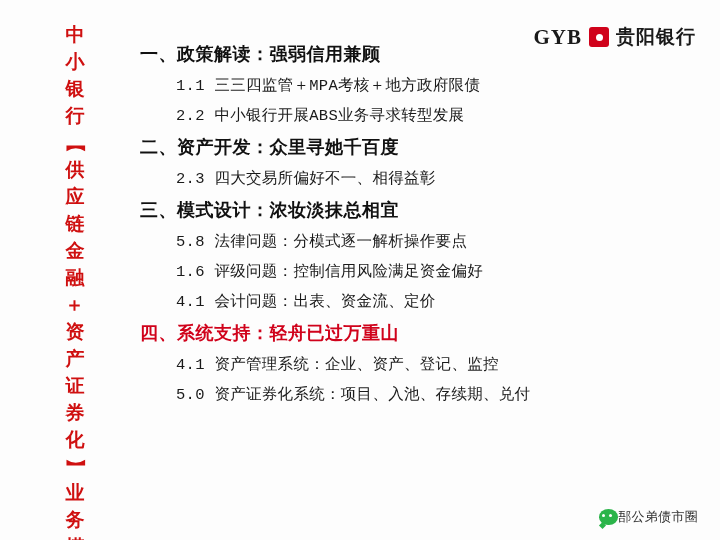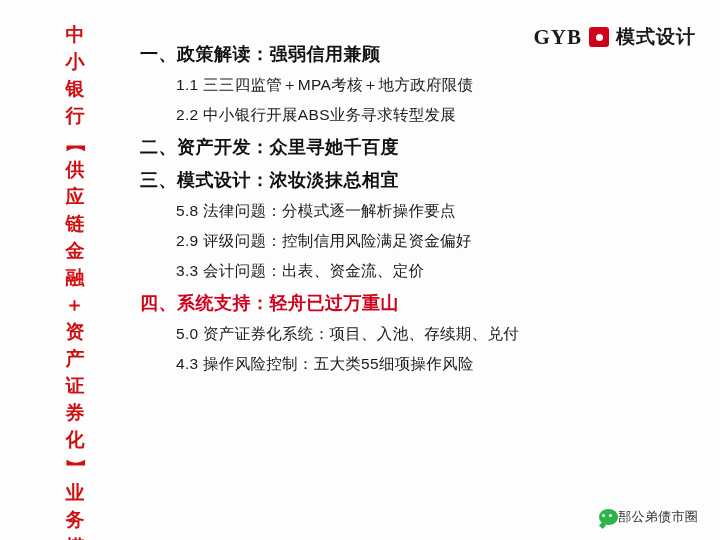--- a/index.html
+++ b/index.html
@@ -107,20 +107,21 @@
   }
   .sec-head.red {
     color: #d0021b;
   }
   .sub {
     font-size: 15.5px;
     color: #1a1a1a;
     margin: 0 0 9px 36px;
     letter-spacing: 0.3px;
     white-space: nowrap;
+    font-family: Liberation Mono, monospace;
   }
   .sec-block {
     margin-bottom: 8px;
   }
   .sec-block:last-child {
     margin-bottom: 16px;
   }
 
   
   .wechat {
@@ -188,46 +189,47 @@
       <span class="vchar">化</span>
       <span class="vchar rot">】</span>
       <span class="vchar">业</span>
       <span class="vchar">务</span>
       <span class="vchar">模</span>
     </div>
 
   <div class="logo">
     <span class="gyb">GYB</span>
     <span class="mark"></span>
-    <span class="cnname">模式设计</span>
+    <span class="cnname">贵阳银行</span>
   </div>
 
   <div class="outline">
 
     <div class="sec-block">
       <div class="sec-head">一、政策解读：强弱信用兼顾</div>
       <div class="sub">1.1 三三四监管＋MPA考核＋地方政府限债</div>
       <div class="sub">2.2 中小银行开展ABS业务寻求转型发展</div>
     </div>
 
     <div class="sec-block">
       <div class="sec-head">二、资产开发：众里寻她千百度</div>
+      <div class="sub">2.3 四大交易所偏好不一、相得益彰</div>
     </div>
 
     <div class="sec-block">
       <div class="sec-head">三、模式设计：浓妆淡抹总相宜</div>
       <div class="sub">5.8 法律问题：分模式逐一解析操作要点</div>
-      <div class="sub">2.9 评级问题：控制信用风险满足资金偏好</div>
-      <div class="sub">3.3 会计问题：出表、资金流、定价</div>
+      <div class="sub">1.6 评级问题：控制信用风险满足资金偏好</div>
+      <div class="sub">4.1 会计问题：出表、资金流、定价</div>
     </div>
 
     <div class="sec-block">
       <div class="sec-head red">四、系统支持：轻舟已过万重山</div>
+      <div class="sub">4.1 资产管理系统：企业、资产、登记、监控</div>
       <div class="sub">5.0 资产证券化系统：项目、入池、存续期、兑付</div>
-      <div class="sub">4.3 操作风险控制：五大类55细项操作风险</div>
     </div>
 
   </div>
 
   <div class="wechat">
     <span class="wicon"></span>
     <span class="wname">郚公弟债市圈</span>
   </div>
 
 </div>

